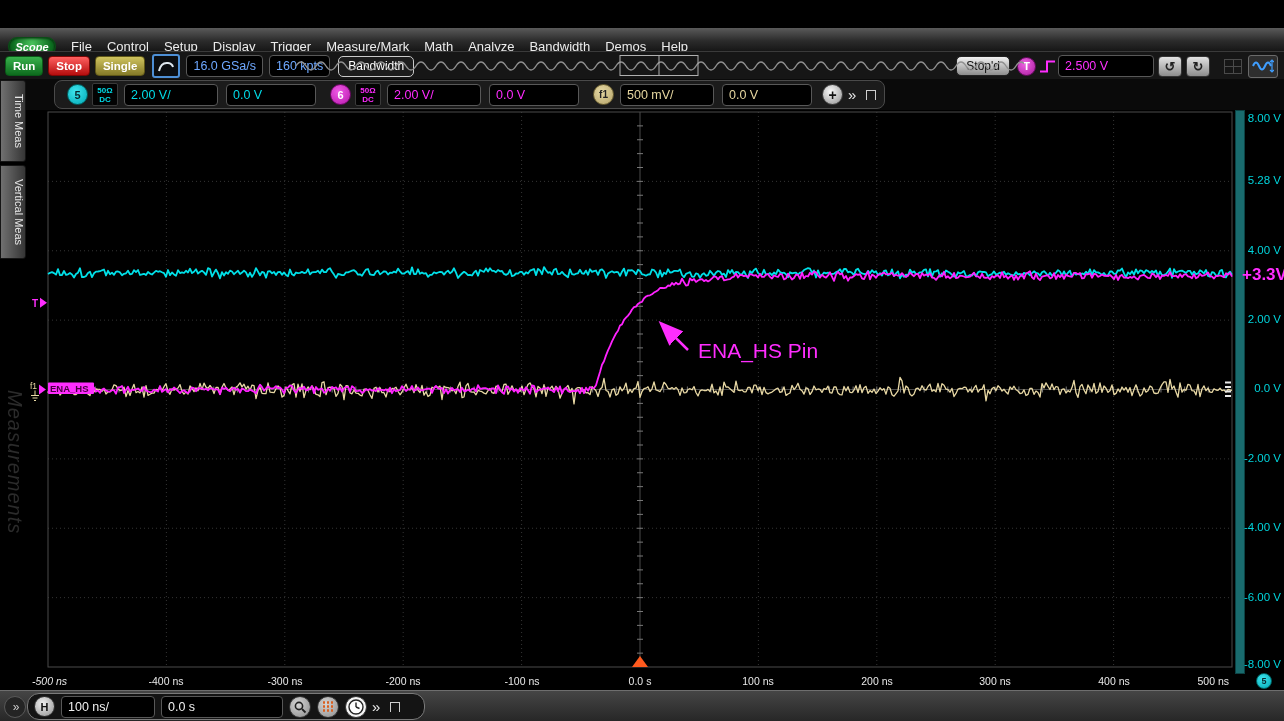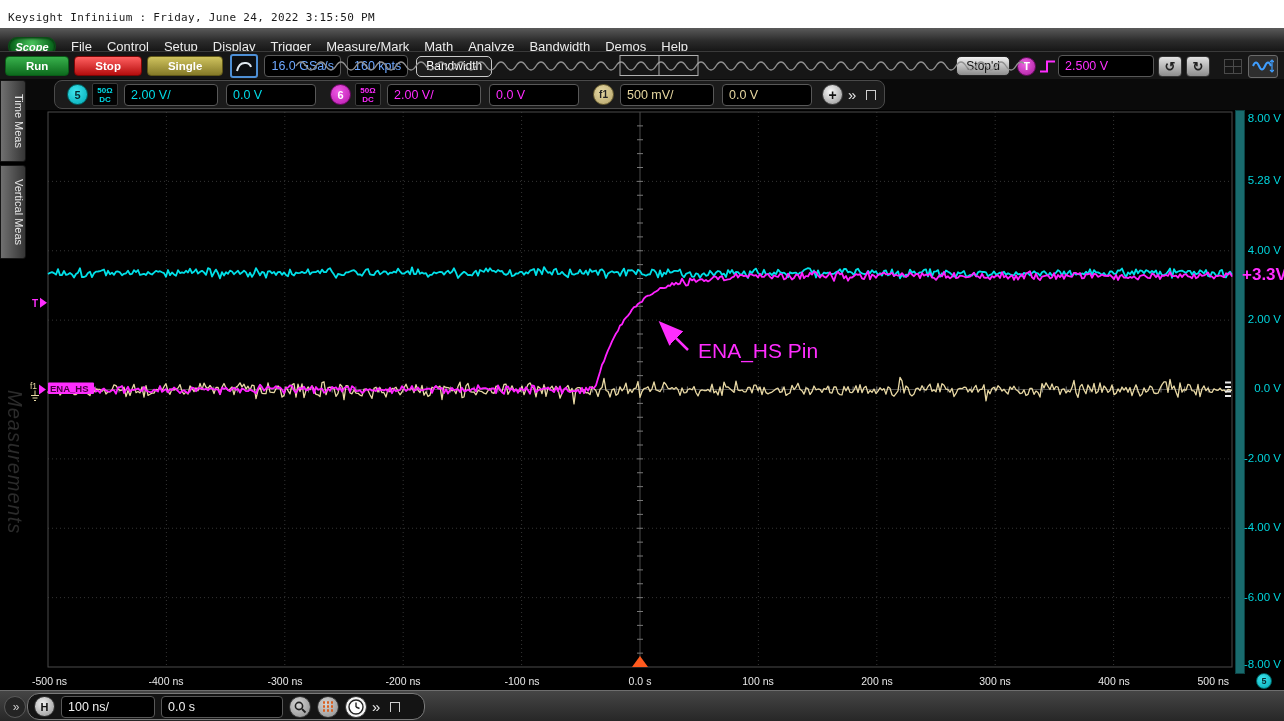--- a/index.html
+++ b/index.html
@@ -27,21 +27,21 @@
   .winbtn{width:24px;height:17px;border-radius:4px;border:1px solid #1a1a1a;margin-left:4px;
     background:linear-gradient(#9a9a9a,#4a4a4a);display:flex;align-items:center;justify-content:center;}
   .winbtn.close{background:linear-gradient(#e05050,#8f0606);margin-right:4px;color:#fff;
     font-weight:bold;font-size:12px;line-height:1;}
   .min-glyph{width:9px;height:3px;background:#e8e8e8;margin-top:6px;}
   .restore-glyph{width:8px;height:7px;border:1.5px solid #e8e8e8;}
   
   #acqbar{position:absolute;left:0;top:51px;width:1284px;height:28px;background:#161616;
     border-top:1px solid #3a3a3a;border-bottom:1px solid #000;display:flex;align-items:center;}
   .acq-btn{height:18px;border-radius:4px;font-size:11.5px;font-weight:bold;color:#fff;
-    display:flex;align-items:center;justify-content:center;padding:0 20px;margin-left:5px;
+    display:flex;align-items:center;justify-content:center;padding:0 7px;margin-left:5px;
     border:1px solid #0b3;}
   .run{background:linear-gradient(#38b14c,#0d6b1d);border-color:#0a5a18;}
   .stop{background:linear-gradient(#ff6060,#b50d0d);border-color:#7d0606;}
   .single{background:linear-gradient(#cfc35e,#857a28);border-color:#5f5718;color:#fff;}
   .touch-btn{width:24px;height:20px;margin-left:7px;border:2px solid #4d8fd6;border-radius:3px;
     background:#0b0e12;display:flex;align-items:center;justify-content:center;}
   .blackfield{height:20px;background:#000;border:1px solid #585858;border-radius:4px;
     display:flex;align-items:center;padding:0 6px;font-size:12.5px;margin-left:6px;white-space:nowrap;}
   .bluetext{color:#6ea8ff;}
   .bw-btn{height:19px;background:#1d1d1d;border:1px solid #c9c9c9;border-radius:5px;color:#fff;
@@ -96,21 +96,21 @@
   .gridframe{stroke:#4a4a4a;fill:none;}
   
   #rightaxis{position:absolute;left:1233px;top:110px;width:51px;height:562px;background:#000;}
   #vscroll{position:absolute;left:2px;top:0;width:8px;height:562px;background:#196b6e;
     border:1px solid #0c4244;}
   .vlab{position:absolute;right:3px;font-size:11.5px;color:#00d4dc;white-space:nowrap;}
   #callout33{position:absolute;left:9px;top:155px;color:#ff2dff;font-size:17px;font-weight:bold;}
   
   #timeaxis{position:absolute;left:30px;top:672px;width:1203px;height:18px;background:#000;}
   .tlab{position:absolute;top:3px;font-size:10.5px;color:#e8e8e8;transform:translateX(-50%);white-space:nowrap;}
-  .tlab.first{left:2px;transform:none;}
+  .tlab.first{left:2px;transform:none;font-style:italic;}
   .tlab.last{left:auto;right:4px;transform:none;}
   #ch5badge{position:absolute;left:1256px;top:673px;width:14px;height:14px;border-radius:50%;
     background:radial-gradient(circle at 40% 35%,#3fe6ef,#00a7b4);border:1px solid #066;
     color:#072a30;font-size:9px;font-weight:bold;display:flex;align-items:center;justify-content:center;}
   
   #hbar{position:absolute;left:0;top:690px;width:1284px;height:31px;
     background:linear-gradient(#454545,#262626);border-top:1px solid #6e6e6e;}
   .exp-circle{position:absolute;left:4px;top:5px;width:20px;height:20px;border-radius:50%;
     background:#242424;border:1px solid #585858;color:#c9c9c9;font-size:12px;
     display:flex;align-items:center;justify-content:center;letter-spacing:-2px;}
@@ -125,23 +125,20 @@
     background:radial-gradient(circle at 40% 35%,#d6d6d6,#8a8a8a);border:1px solid #333;
     display:flex;align-items:center;justify-content:center;position:relative;}
   .dots3{display:grid;grid-template-columns:repeat(3,4px);grid-auto-rows:4px;}
   .dots3 span{width:2.5px;height:2.5px;border-radius:50%;background:#d95f20;margin:auto;}
 </style>
 </head>
 <body>
 
 <div id="screen">
 
-  <div id="titleband">
-    <div id="titletext">Keysight Infiniium : Friday, June 24, 2022 3:15:50 PM</div>
-  </div>
 
   <div id="menubar">
     <div class="scope-pill">Scope</div>
     <div class="menu-item">File</div>
     <div class="menu-item">Control</div>
     <div class="menu-item">Setup</div>
     <div class="menu-item">Display</div>
     <div class="menu-item">Trigger</div>
     <div class="menu-item">Measure/Mark</div>
     <div class="menu-item">Math</div>

